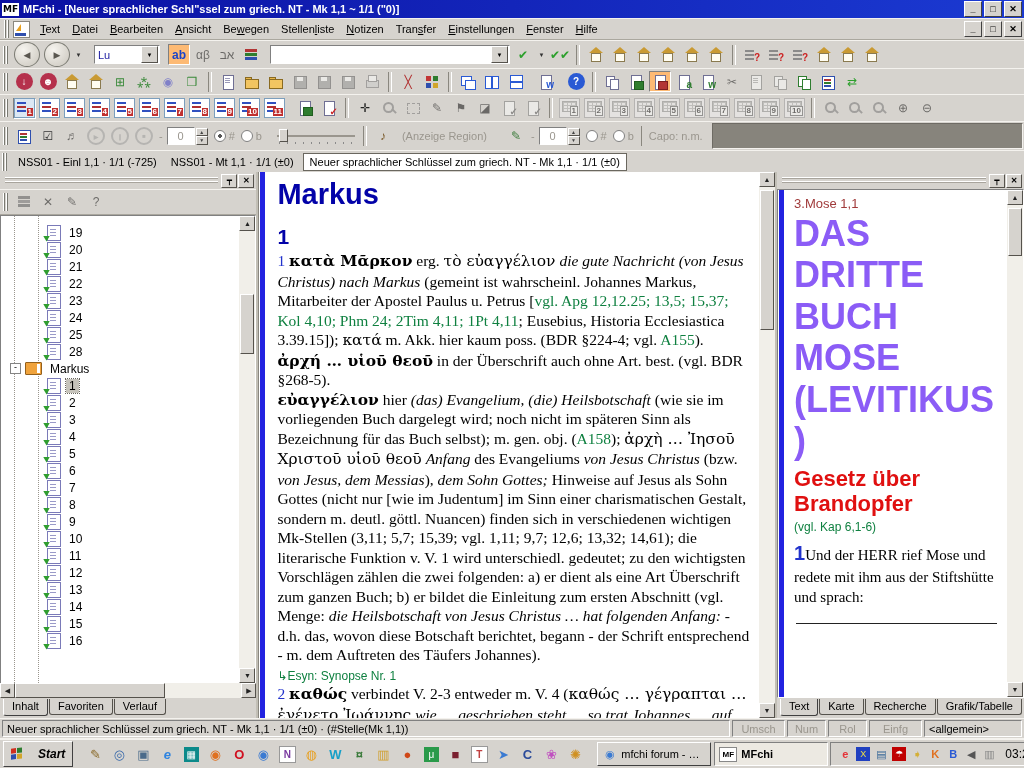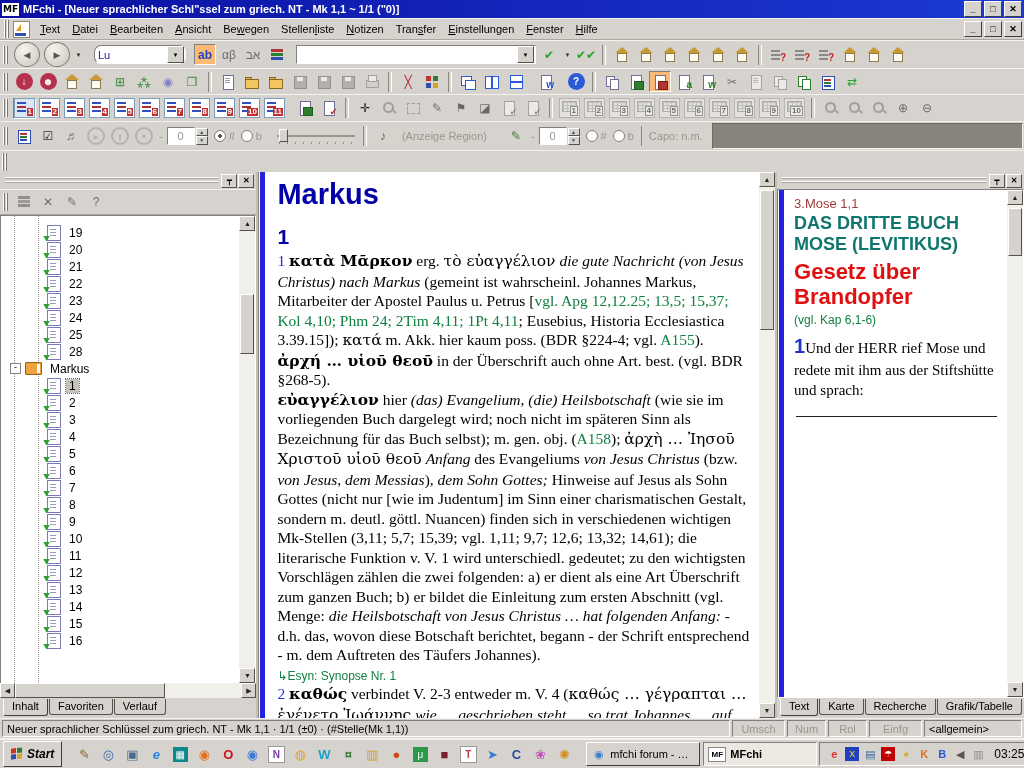--- a/index.html
+++ b/index.html
@@ -148,35 +148,35 @@
   .sg{color:#0f8040}
   .sv{color:#2233cc}
   .sgs{font-family:"Liberation Sans",sans-serif;font-size:12px;color:#0f8040}
   #cvs{height:100%}
   
   #rightdock{flex:1;display:flex;flex-direction:column;border-left:2px solid #c2bfb6;box-sizing:border-box}
   #rcwrap{flex:1;display:flex;min-height:0;background:#fff;border:1px solid;border-color:#808080 #fff #fff #808080;position:relative}
   #rcontent{flex:1;padding:4px 4px 0 16px;position:relative;overflow:hidden}
   #rcontent .bluestripe{left:1px;width:5px}
   .rref{font-size:13px;color:#a03a3a;margin:2px 0 2px}
-  .rtitle{font-family:"Liberation Sans",sans-serif;font-weight:bold;font-size:18px;line-height:1.15;color:#0f766e;overflow-wrap:anywhere;margin-bottom:6px}
+  .rtitle{font-family:"Liberation Sans",sans-serif;font-weight:bold;font-size:36px;line-height:1.15;color:#8b5cf6;overflow-wrap:anywhere;margin-bottom:6px}
   .rhead{font-family:"Liberation Sans",sans-serif;font-weight:bold;font-size:22px;line-height:1.1;color:#e01010;margin:6px 0 4px}
   .rxref{font-size:12px;color:#0f8040;margin-bottom:6px}
   .rverse{font-family:"Liberation Serif","DejaVu Serif",serif;font-size:15px;line-height:1.35}
   .rvn{font-size:20px;font-weight:bold;color:#2233cc;font-family:"Liberation Sans",sans-serif}
   .rhr{border-top:1px solid #222;margin:16px 6px 0 2px}
   
   #statusbar{left:0;top:718px;width:1024px;height:20px;border-top:1px solid #f4f2ee;display:flex;align-items:center;gap:2px;padding:1px 2px;box-sizing:border-box;background:#d6d3ce}
   .sbox{border:1px solid;border-color:#808080 #fff #fff #808080;font-size:11px;padding:0 4px;height:15px;display:flex;align-items:center;white-space:nowrap;overflow:hidden;box-sizing:content-box}
   #sb-left{flex:1}
   .sind{color:#9a968e;justify-content:center}
   #sb-mode{width:88px}
   
   #taskbar{left:0;top:738px;width:1024px;height:30px;background:#d6d3ce;border-top:2px solid #f4f2ee;display:flex;align-items:center;padding:0 3px;box-sizing:border-box;gap:2px}
-  .startbtn{height:24px;border:1px solid;border-color:#fff #404040 #404040 #fff;background:#d6d3ce;display:flex;align-items:center;gap:4px;padding:0 7px;font-weight:bold;font-size:12px;font-style:italic}
+  .startbtn{height:24px;border:1px solid;border-color:#fff #404040 #404040 #fff;background:#d6d3ce;display:flex;align-items:center;gap:15px;padding:0 7px;font-weight:bold;font-size:12px;font-style:italic}
   .flag{position:relative;width:12px;height:12px;display:inline-block;transform:skewY(-6deg)}
   .flag::before{content:"";position:absolute;left:0;top:0;width:5px;height:5px;background:#d03020;box-shadow:6px 0 0 #2f7d2f,0 6px 0 #2f4fae,6px 6px 0 #d1a52a}
   .ql{width:24px;height:22px;display:flex;align-items:center;justify-content:center;font-size:13px}
   .qlchip{background:#fff;border:1px solid #999;width:15px;height:15px;font-size:10px;display:flex;align-items:center;justify-content:center}
   .taskbtn{width:114px;height:24px;border:1px solid;border-color:#fff #404040 #404040 #fff;background:#d6d3ce;display:flex;align-items:center;gap:4px;padding:0 4px;font-size:11px;box-sizing:border-box}
   .taskbtn span.lbl{white-space:nowrap;overflow:hidden;text-overflow:ellipsis}
   .taskbtn.taskact{border-color:#808080 #fff #fff #808080;background:#ece9e2;font-weight:bold}
   .tbicon{width:15px;height:13px;flex:none;display:flex;align-items:center;justify-content:center;font-size:11px}
   .mfchip{width:16px;height:13px;background:#fff;border:1px solid #888;color:#000;font-weight:bold;font-size:8px;display:flex;align-items:center;justify-content:center}
   #tray{margin-left:auto;border:1px solid;border-color:#808080 #fff #fff #808080;height:24px;display:flex;align-items:center;gap:2px;padding:0 6px;font-size:11px;box-sizing:border-box}
@@ -218,21 +218,21 @@
       <span class="wbtn ">✕</span>
     </span>
 </div>
 
 <div id="tb1" class="tbar abs">
     <span class="grip"></span>
     <span class="navbtn">◀</span>
     <span class="navbtn">▶</span>
     <span class="ddbtn">▼</span>
     <span class="tgap" style="width: 8px;"></span>
-    <span class="combo" style="width: 92px; border-radius: 7px;">
+    <span class="combo" style="width: 66px;">
       <span class="combo-t">Lu</span>
       <span class="combo-a">▼</span>
     </span>
     <span class="tgap" style="width: 6px;"></span>
     <span class="tbtn act">
       <span class="tg" style="color: rgb(26, 68, 200); font-weight: bold;">ab</span>
     </span>
     <span class="tbtn dis">
       <span class="tg">αβ</span>
     </span>
@@ -621,20 +621,25 @@
       <span class="rl">b</span>
     </span>
     <span class="vline"></span>
     <span class="tlabel ldis">Capo: n.m.</span>
     <span class="tgap" style="width: 6px;"></span>
     <span class="darkfill"></span>
   </div>
 
 <div id="doctabs" class="abs">
   <span class="grip"></span>
+  <span id="dtabs" style="display:flex;align-items:center">
+      <span class="dtab">NSS01 - Einl 1,1  ·  1/1 (-725)</span>
+      <span class="dtab">NSS01 - Mt 1,1  ·  1/1 (±0)</span>
+      <span class="dtab act">Neuer sprachlicher Schlüssel zum griech. NT - Mk 1,1  ·  1/1 (±0)</span>
+    </span>
 </div>
 
 <div id="main" class="abs">
 
   <div id="leftdock">
     <div class="minititle">
       <span class="gripline"></span>
       <span class="dctl" id="ldctl">
           <span class="wbtn dbtn">┯</span>
           <span class="wbtn dbtn">✕</span>

